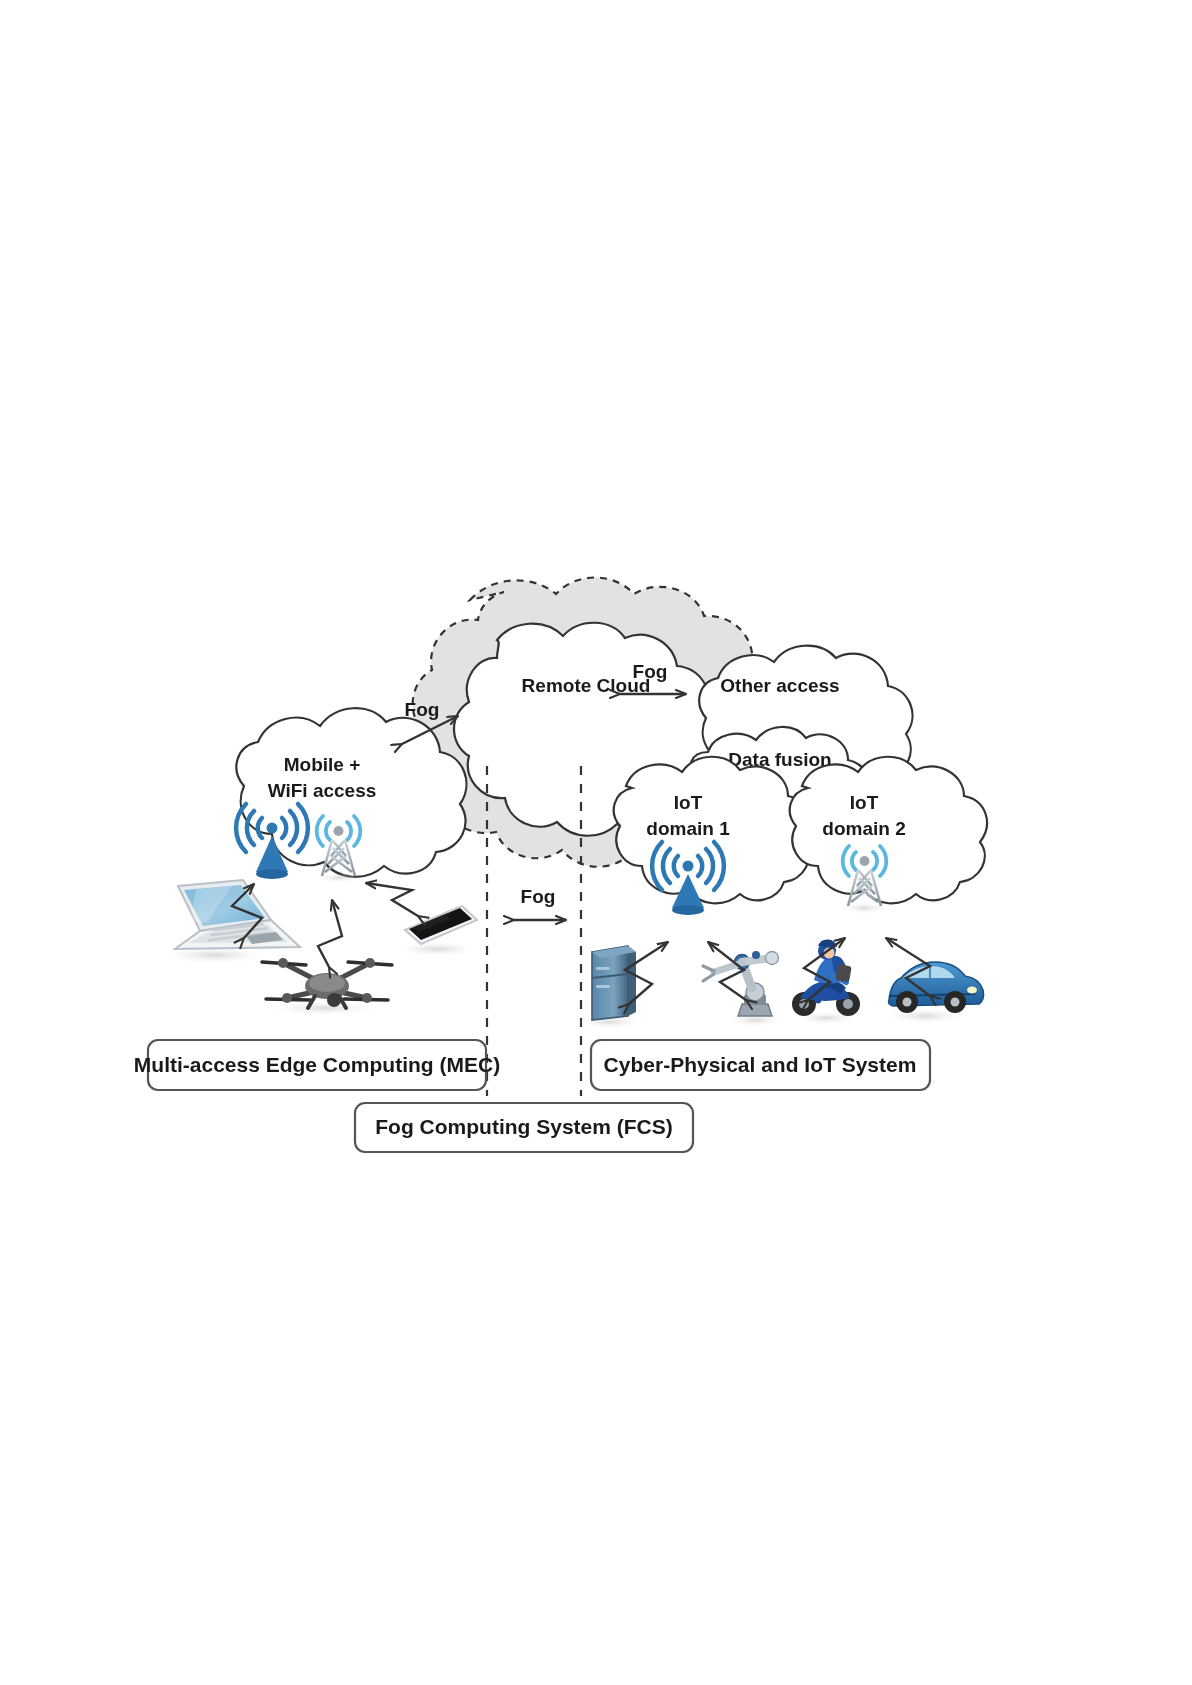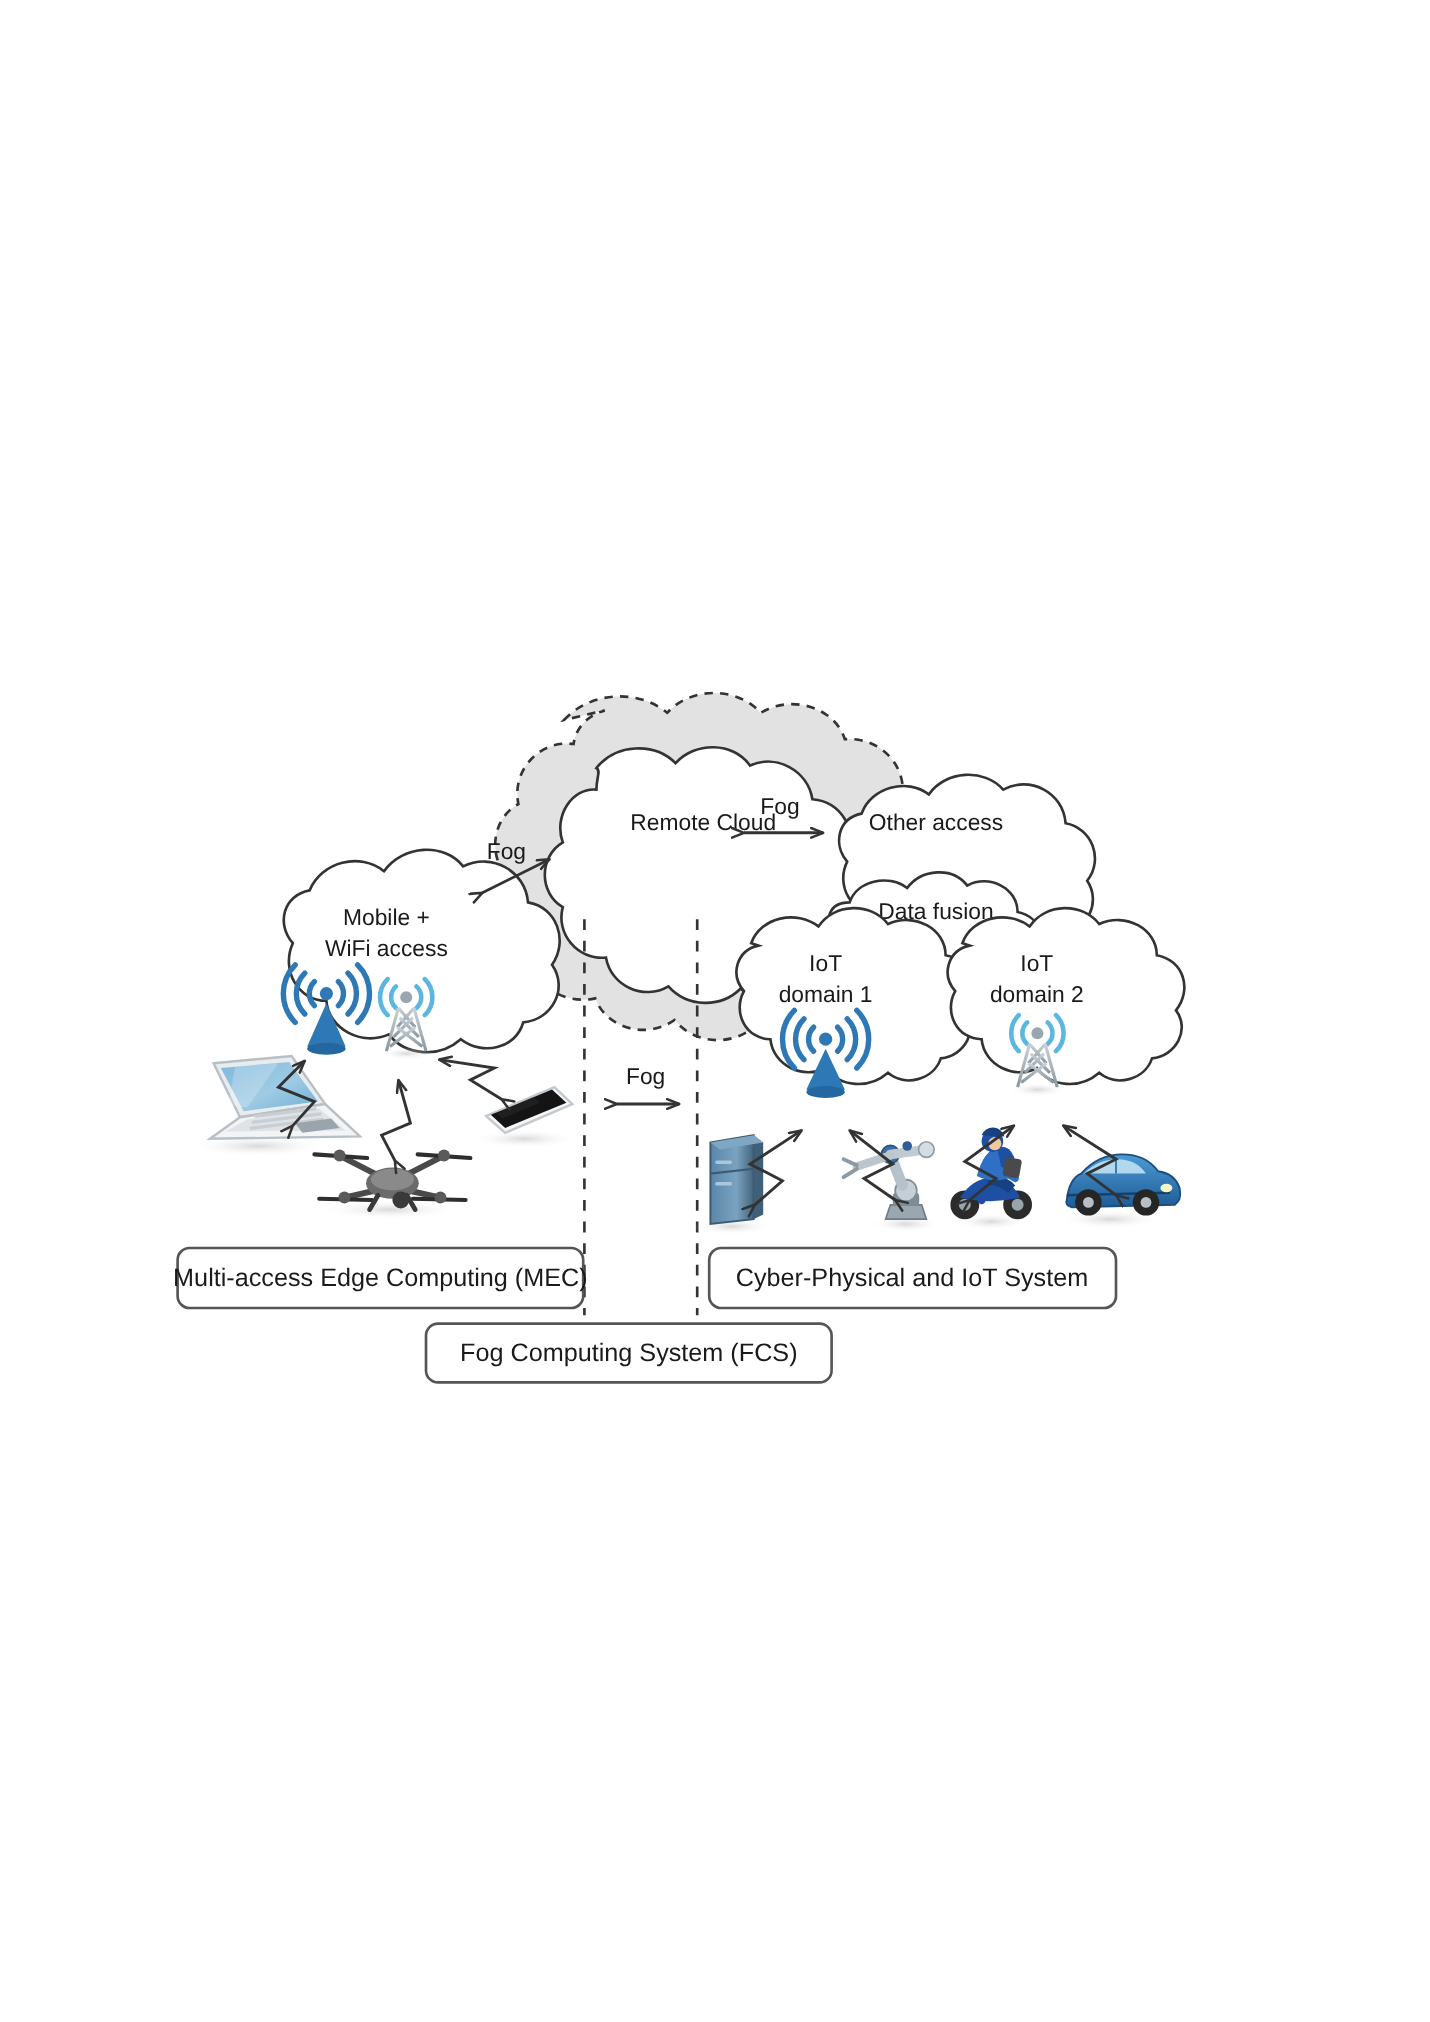--- a/index.html
+++ b/index.html
@@ -12,20 +12,21 @@
     height: 1685px;
     position: relative;
     font-family: "Liberation Sans", sans-serif;
     overflow: hidden;
   }
   #figure {
     position: absolute;
     left: 0; top: 0;
     width: 1064px;
     height: 1685px;
+    font-weight: bold;
   }
   svg { display: block; }
   .cloud-label {
     font-family: "Liberation Sans", sans-serif;
     font-size: 19px;
     fill: #1a1a1a;
   }
   .fog-label {
     font-family: "Liberation Sans", sans-serif;
     font-size: 19px;

